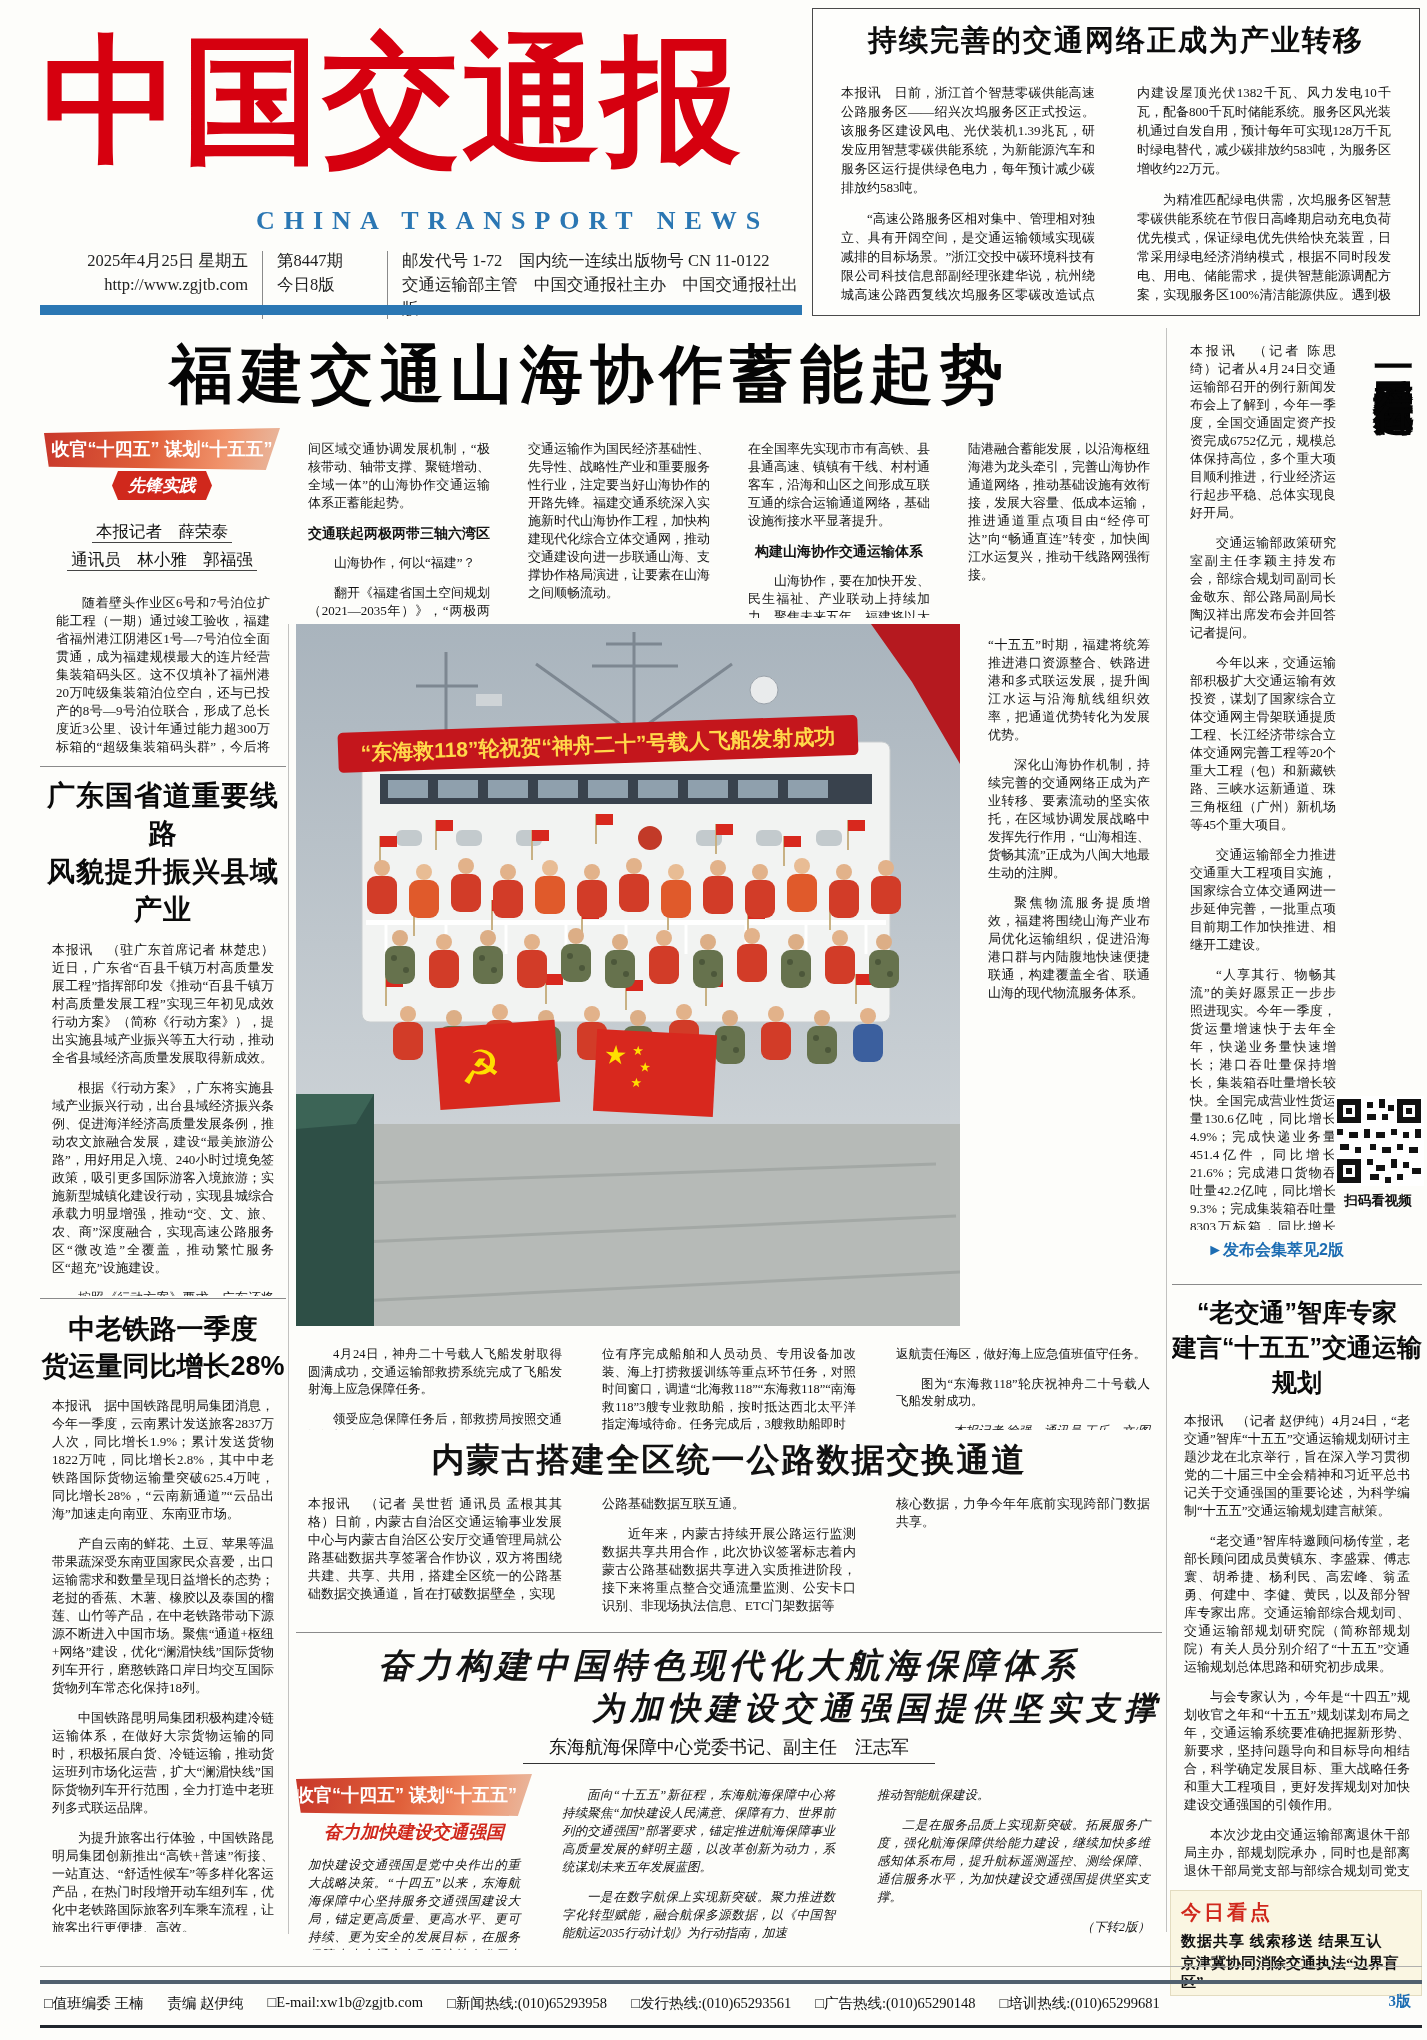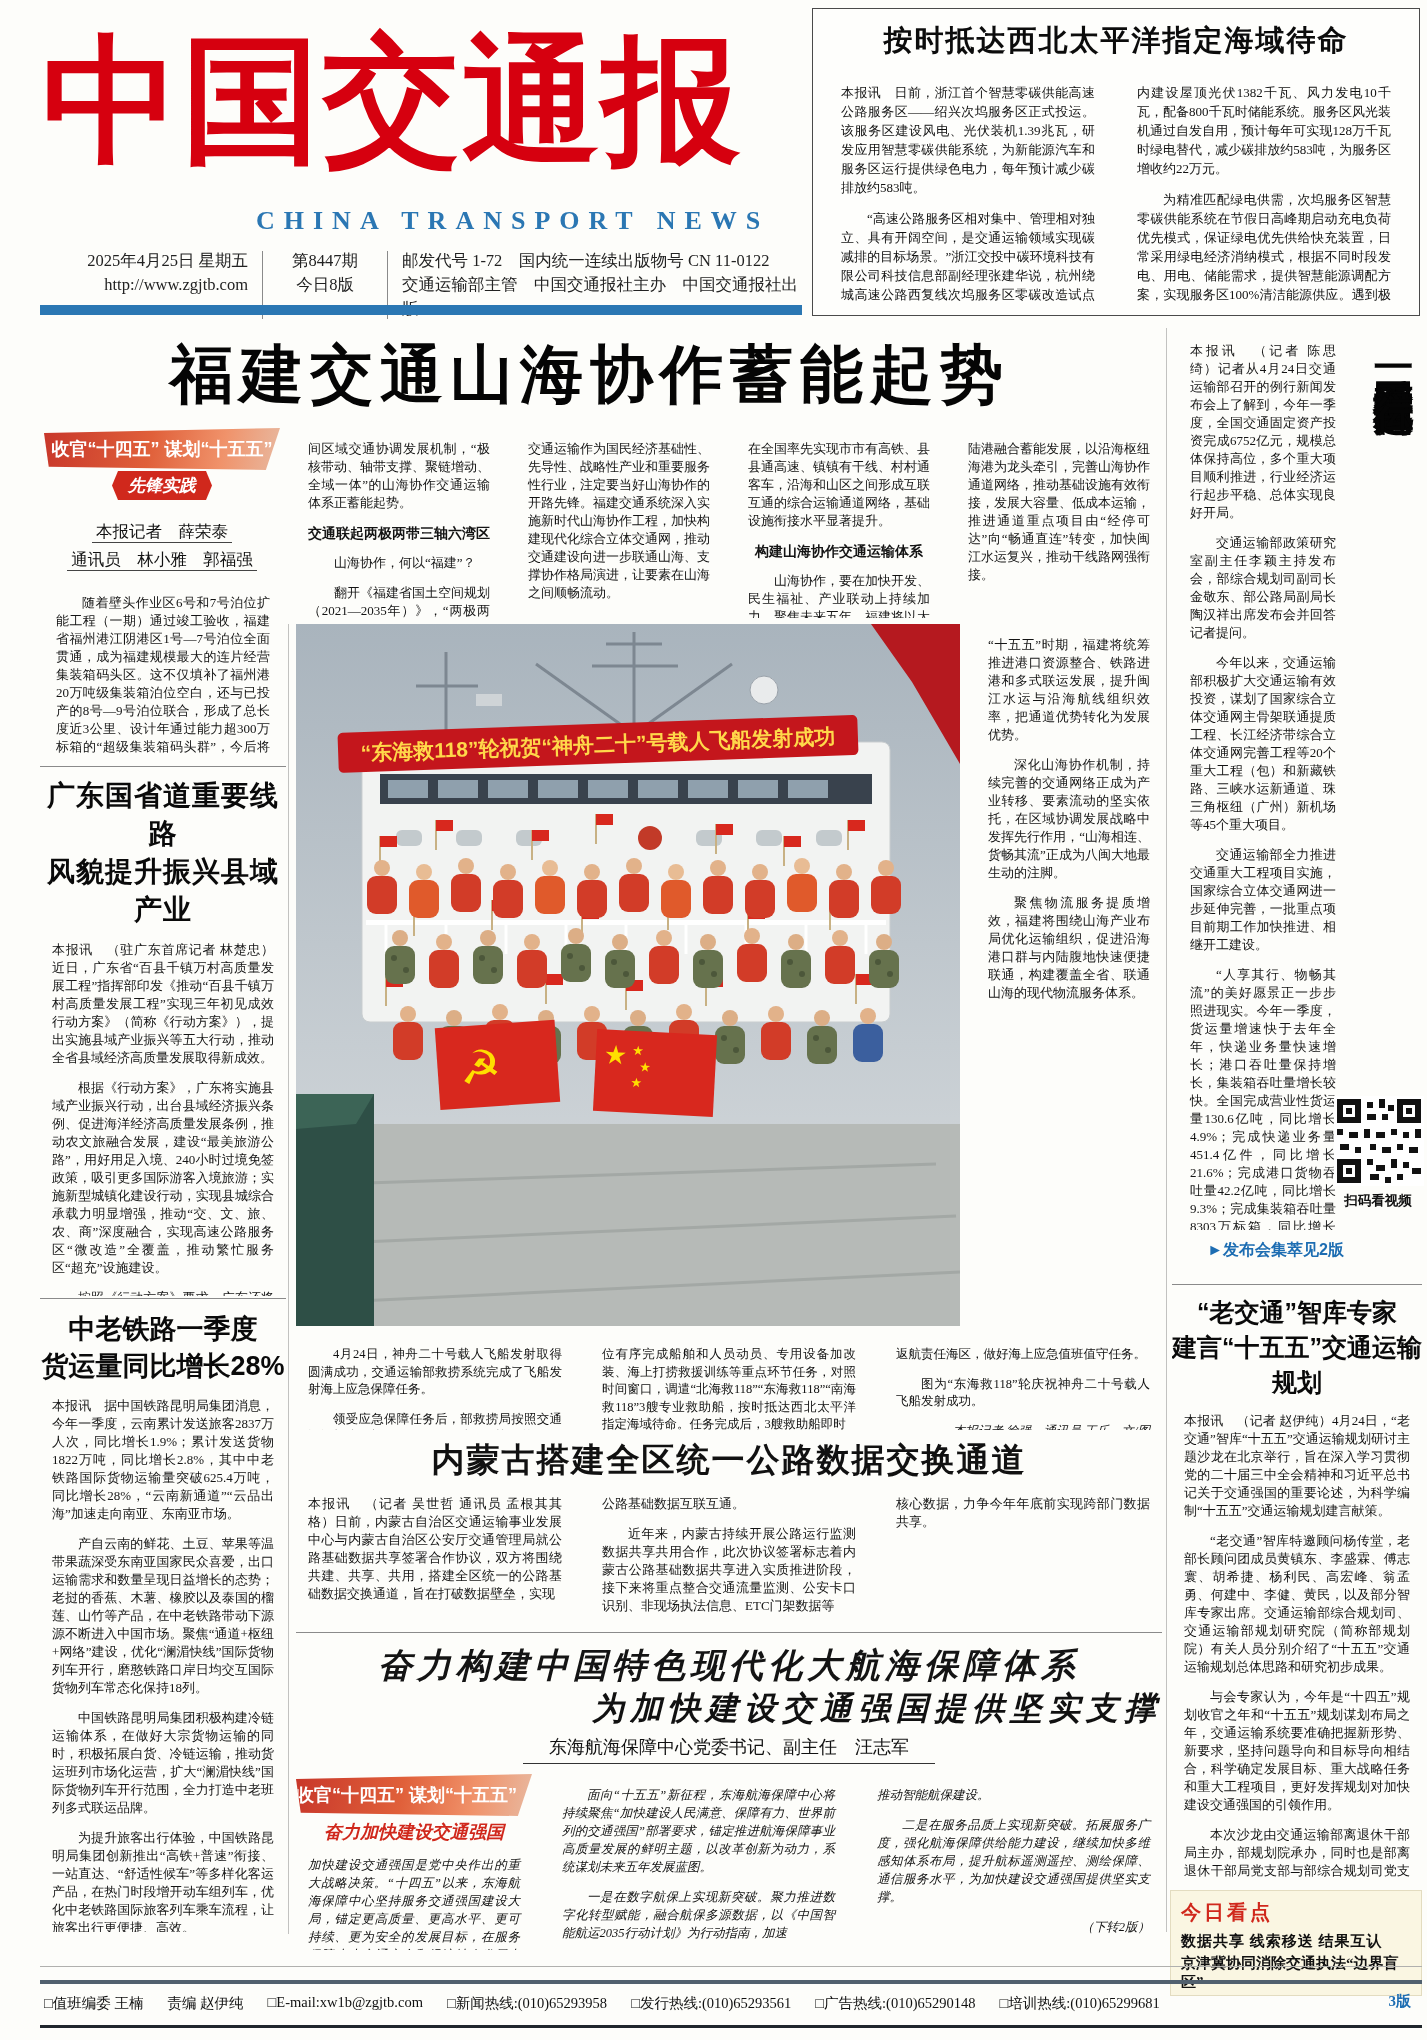--- a/index.html
+++ b/index.html
@@ -16,21 +16,21 @@
   .subhead { text-indent:0; text-align:center; font-family:"Liberation Sans",sans-serif; font-weight:bold; font-size:14px; margin:5px 0 4px; }
 
   
   .mast-title { left:42px; top:10px; font-family:"DejaVu Serif",serif; font-weight:bold;
     font-size:138px; line-height:1.3; color:#d6000f; letter-spacing:2px; }
   .mast-en { left:256px; top:206px; font-family:"Liberation Serif",serif; font-weight:bold;
     font-size:26px; letter-spacing:9px; color:#2b77b3; }
   .dateline { left:62px; top:249px; width:742px; display:flex; align-items:stretch; font-size:16.5px; line-height:24px; color:#222; }
   .dl-sep { width:1px; background:#8a8a8a; margin:2px 14px; }
   .dl-g1 { width:186px; text-align:right; }
-  .dl-g2 { width:96px; text-align:center; }
+  .dl-g2 { width:96px; text-align:left; }
   .dl-g3 { flex:1; }
   .bluebar { left:40px; top:305px; width:762px; height:10px; background:#2b77b3; }
 
   
   .tr-box { left:812px; top:8px; width:608px; height:308px; border:1px solid #4a4a4a; padding:12px 16px 8px; background:#fefefc; }
   .tr-title { text-align:center; font-family:"Liberation Sans",sans-serif; font-weight:900; font-size:29px; letter-spacing:2px; margin-bottom:10px; color:#0c0c0c; }
   .tr-cols { display:flex; gap:18px; height:232px; overflow:hidden; }
   .tr-col { flex:1; font-size:13px; line-height:19px; }
   .tr-sig { text-align:right; font-style:italic; margin-top:2px; }
 
@@ -131,21 +131,21 @@
     </div>
     <div class="dl-sep"></div>
     <div class="dl-g3">
       <div>邮发代号 1-72　国内统一连续出版物号 CN 11-0122</div>
       <div>交通运输部主管　中国交通报社主办　中国交通报社出版</div>
     </div>
   </div>
   <div class="abs bluebar"></div>
 
   <div class="abs tr-box">
-    <div class="tr-title">按时抵达西北太平洋指定海域待命</div>
+    <div class="tr-title">持续完善的交通网络正成为产业转移</div>
     <div class="tr-cols">
       <div class="tr-col">
         <p class="noind">本报讯　日前，浙江首个智慧零碳供能高速公路服务区——绍兴次坞服务区正式投运。该服务区建设风电、光伏装机1.39兆瓦，研发应用智慧零碳供能系统，为新能源汽车和服务区运行提供绿色电力，每年预计减少碳排放约583吨。</p>
         <p>“高速公路服务区相对集中、管理相对独立、具有开阔空间，是交通运输领域实现碳减排的目标场景。”浙江交投中碳环境科技有限公司科技信息部副经理张建华说，杭州绕城高速公路西复线次坞服务区零碳改造试点项目入选交通运输部批公路水路典型运输和设施零碳试点项目，于去年9月正式启动。</p>
         <p>为增加绿色电力供给，浙江交投在服务区</p>
       </div>
       <div class="tr-col">
         <p class="noind">内建设屋顶光伏1382千瓦、风力发电10千瓦，配备800千瓦时储能系统。服务区风光装机通过自发自用，预计每年可实现128万千瓦时绿电替代，减少碳排放约583吨，为服务区增收约22万元。</p>
         <p>为精准匹配绿电供需，次坞服务区智慧零碳供能系统在节假日高峰期启动充电负荷优先模式，保证绿电优先供给快充装置，日常采用绿电经济消纳模式，根据不同时段发电、用电、储能需求，提供智慧能源调配方案，实现服务区100%清洁能源供应。遇到极端天气或故障情况，智慧零碳供能系统可切换离网能源自治模式。</p>
         <p class="tr-sig">（黄琳　江航　王缘）</p>

